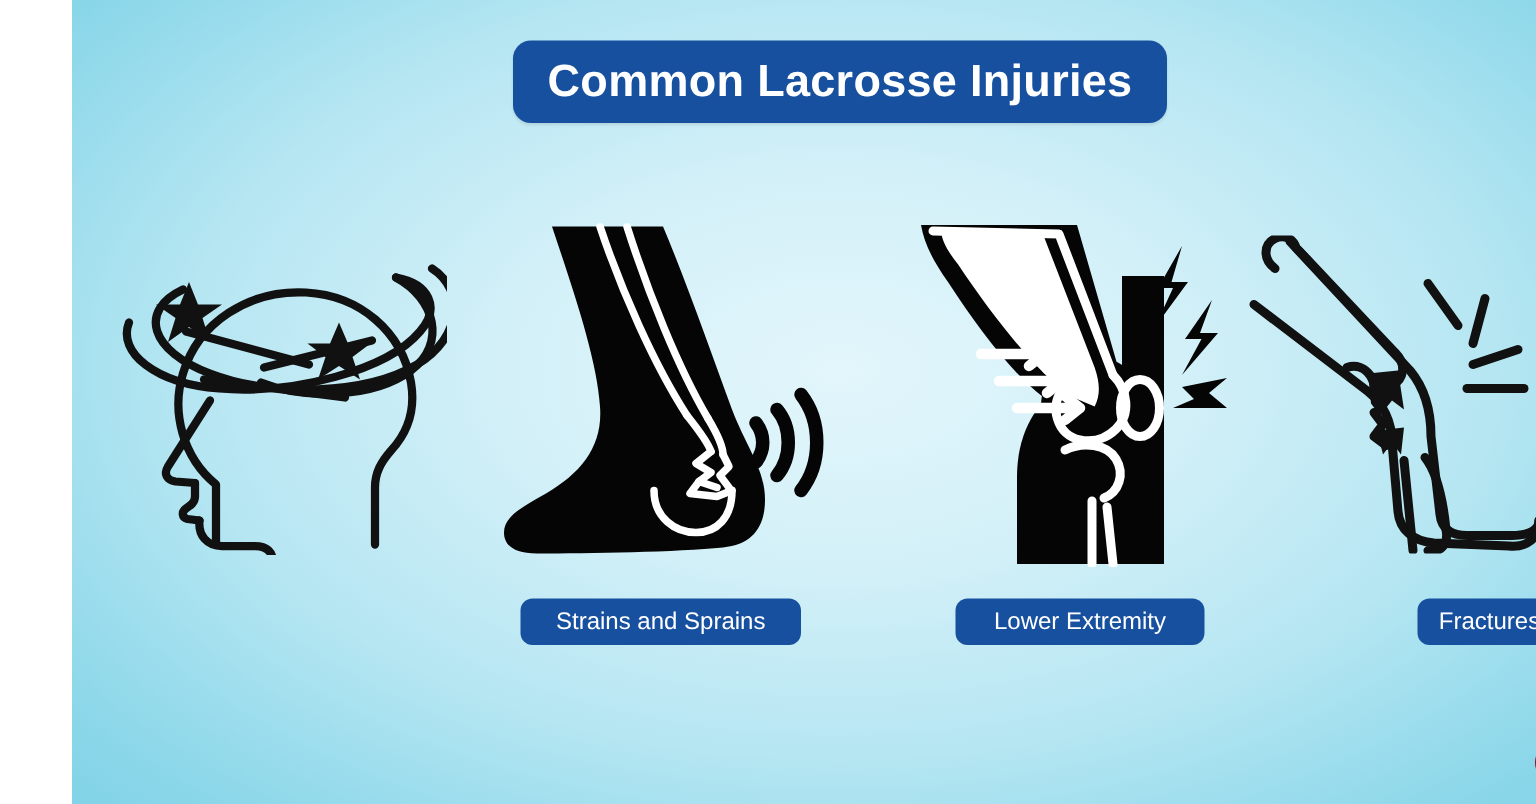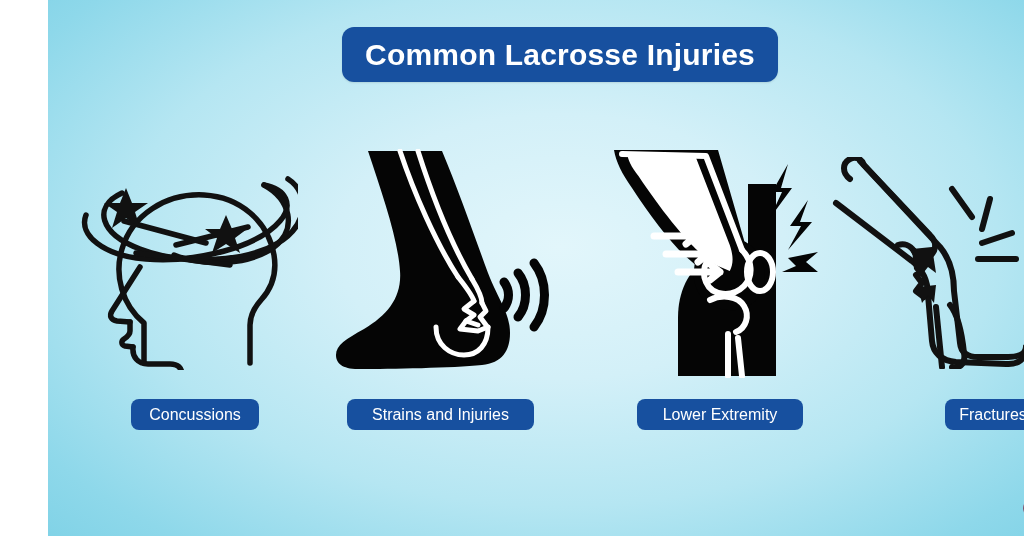--- a/index.html
+++ b/index.html
@@ -265,25 +265,22 @@
 
       <g stroke="#111111" stroke-width="6" stroke-linecap="round">
         <line x1="142" y1="60" x2="122" y2="32"></line>
         <line x1="152" y1="72" x2="160" y2="42"></line>
         <line x1="152" y1="86" x2="182" y2="76"></line>
         <line x1="148" y1="102" x2="186" y2="102"></line>
       </g>
     </svg>
   </div>
 
-  <div class="label-badge" id="badge-concussions">
-    <span>Concussions</span>
-  </div>
   <div class="label-badge" id="badge-strains">
-    <span>Strains and Injuries</span>
+    <span>Strains and Sprains</span>
   </div>
   <div class="label-badge" id="badge-lower-extremity">
     <span>Lower Extremity</span>
   </div>
   <div class="label-badge" id="badge-fractures">
     <span>Fractures</span>
   </div>
 
   <svg id="logo" viewBox="0 0 34 45">
     <path d="M17 1 C17 1 33 21 33 30 C33 38.5 25.8 44 17 44 C8.2 44 1 38.5 1 30 C1 21 17 1 17 1 Z" fill="#231a52" stroke="#7a1f3d" stroke-width="1.4"></path>

